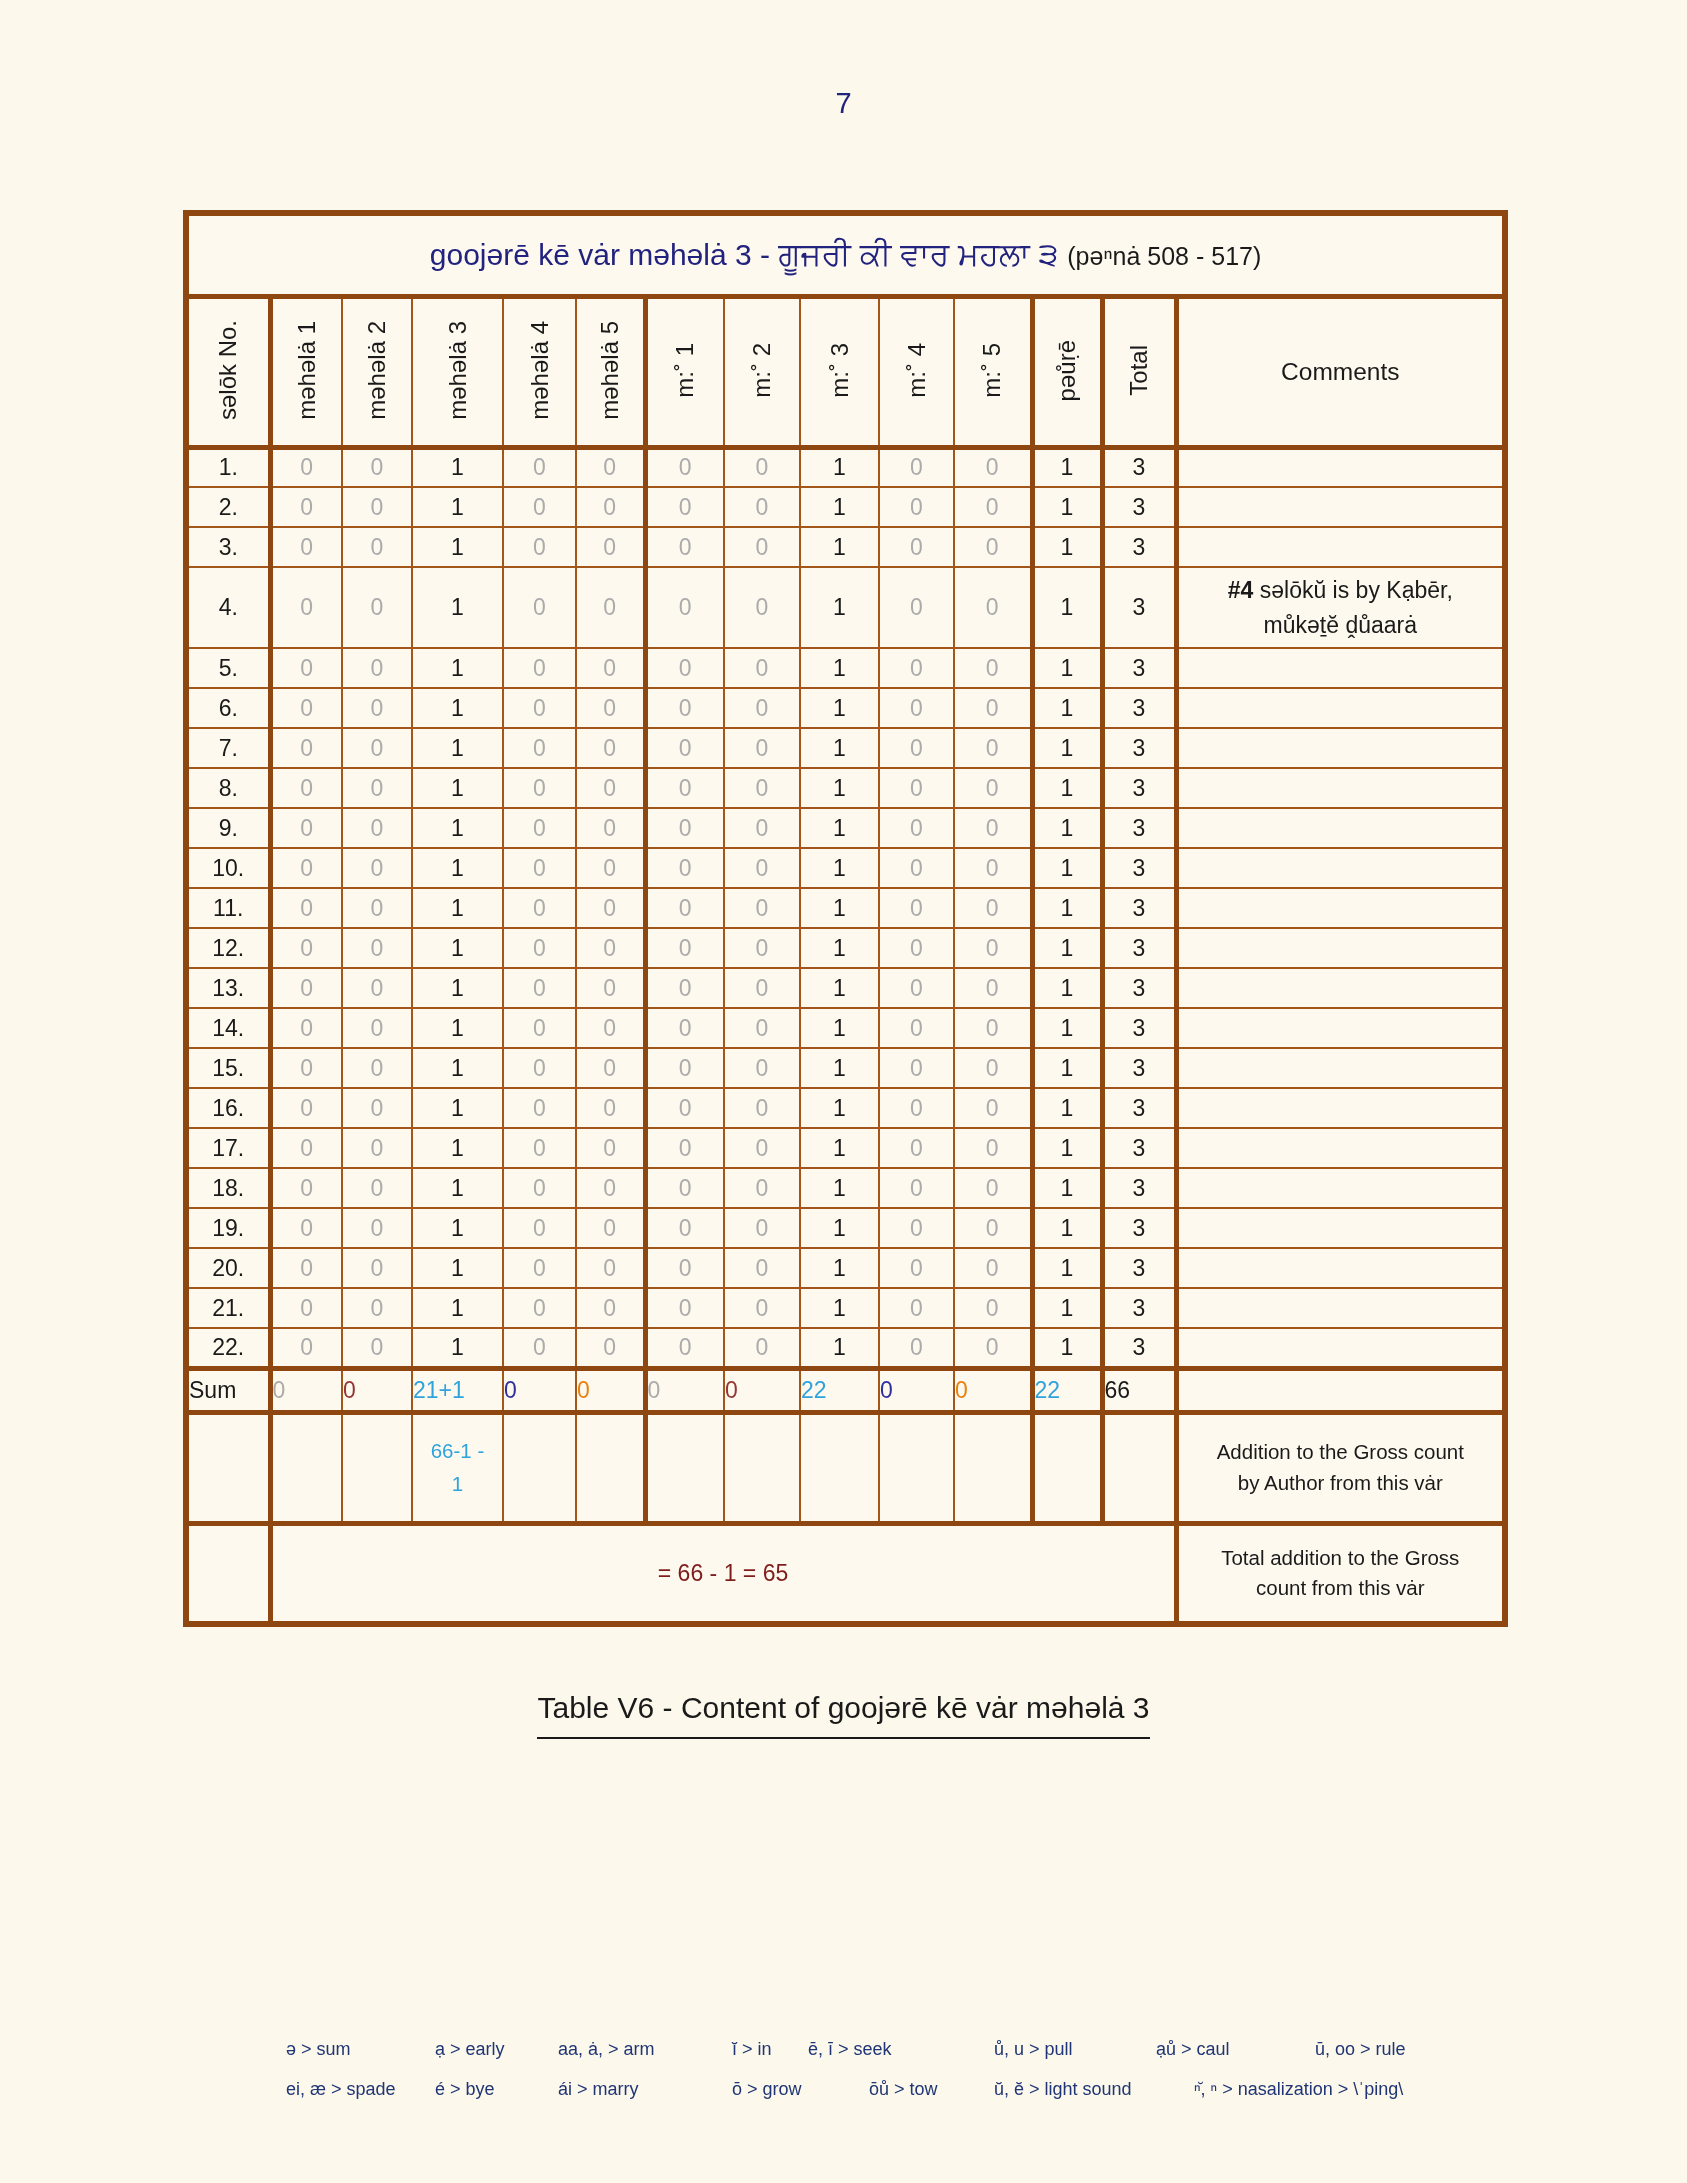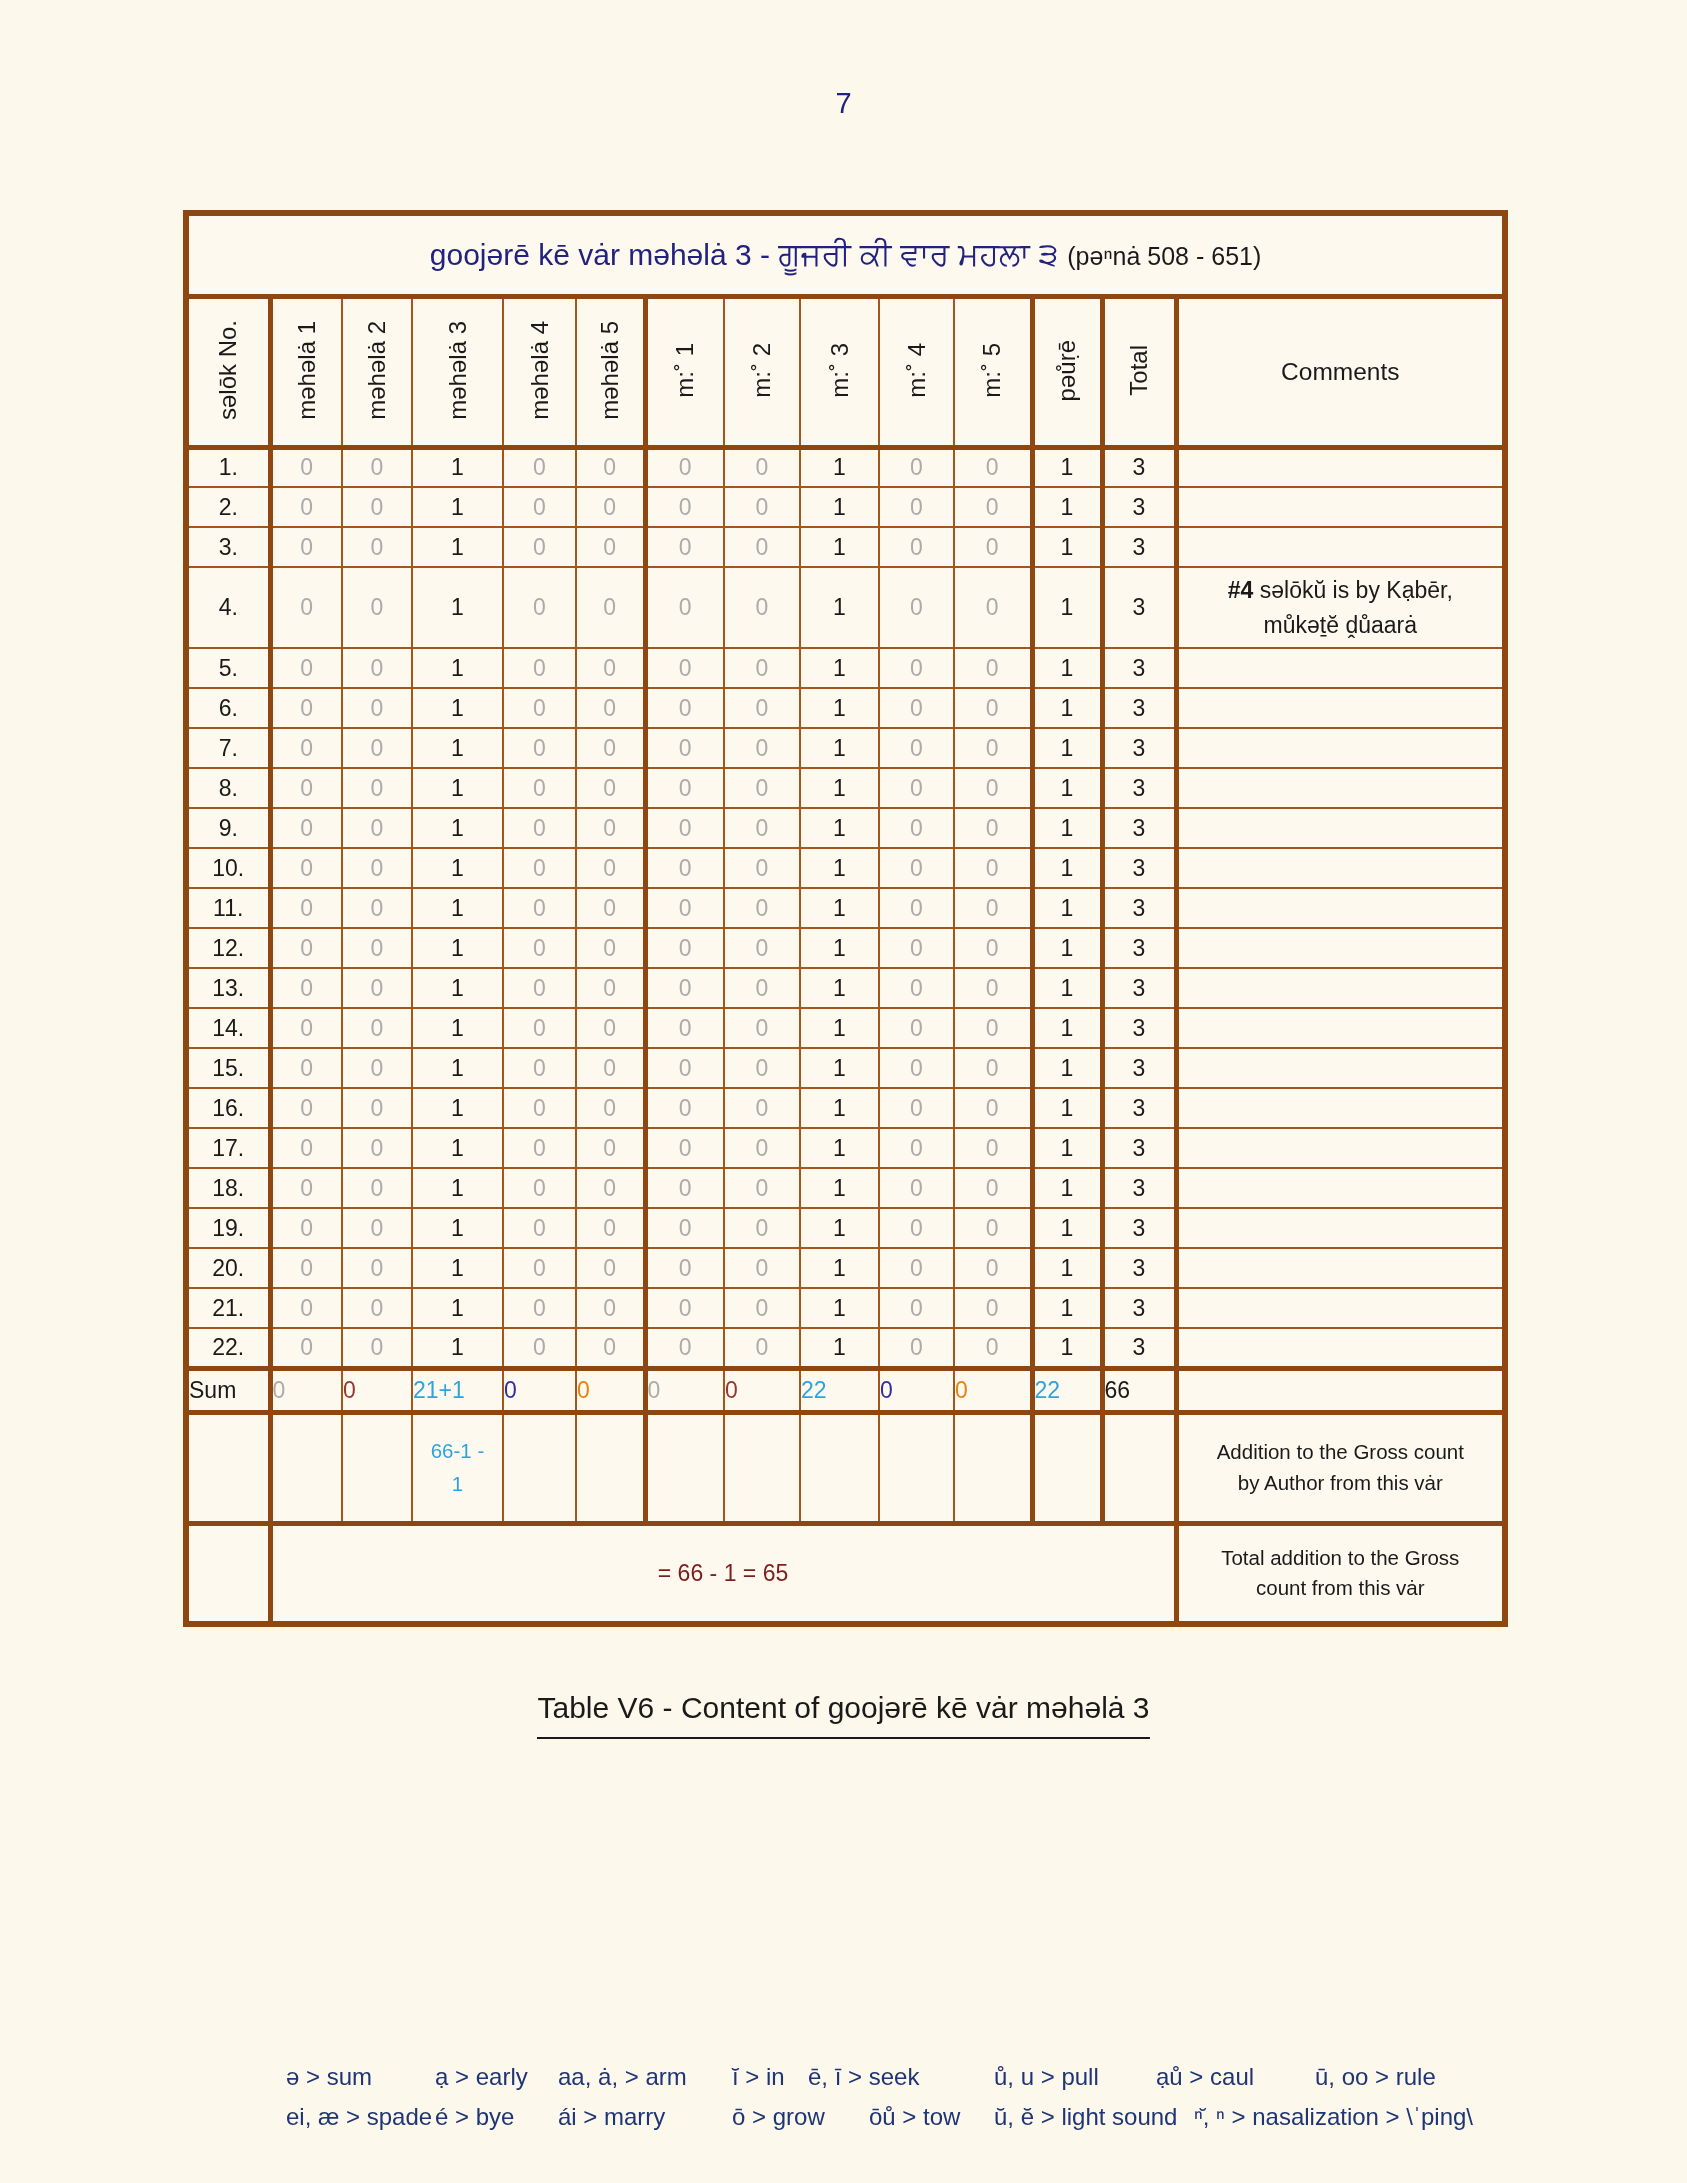--- a/index.html
+++ b/index.html
@@ -138,22 +138,21 @@
     padding-bottom: 12px;
   }
 
   
   .legend-line {
     position: absolute;
     left: 0;
     width: 1687px;
     height: 29px;
     color: #1F3575;
-    font-size: 24px;
-    margin-top: 24px;
+    font-size: 18px;
   }
   #legend-line1 { top: 2039px; }
   #legend-line2 { top: 2079px; }
   .legend-line span { position: absolute; white-space: nowrap; }
   #legend-line1 span:nth-child(1) { left: 286px; }
   #legend-line1 span:nth-child(2) { left: 435px; }
   #legend-line1 span:nth-child(3) { left: 558px; }
   #legend-line1 span:nth-child(4) { left: 732px; }
   #legend-line1 span:nth-child(5) { left: 808px; }
   #legend-line1 span:nth-child(6) { left: 994px; }
@@ -186,21 +185,21 @@
         <col style="width:79px">
       <col style="width:75px">
         <col style="width:78px">
         <col style="width:70px">
       <col style="width:74px">
         <col style="width:329px">
     </colgroup>
     <thead>
       <tr class="title-row">
         <td colspan="14">
-          <span class="title-latin">goojərē kē vȧr məhəlȧ 3 - </span><span class="title-gurmukhi">ਗੂਜਰੀ ਕੀ ਵਾਰ ਮਹਲਾ ੩ </span><span class="title-pageref">(pəⁿnȧ 508 - 651)</span>
+          <span class="title-latin">goojərē kē vȧr məhəlȧ 3 - </span><span class="title-gurmukhi">ਗੂਜਰੀ ਕੀ ਵਾਰ ਮਹਲਾ ੩ </span><span class="title-pageref">(pəⁿnȧ 508 - 517)</span>
         </td>
       </tr>
       <tr class="header-row" id="header-row">
           <th class="br-thick"><span class="rot-label">səlōk No.</span></th>
           <th><span class="rot-label">məhəlȧ 1</span></th>
           <th><span class="rot-label">məhəlȧ 2</span></th>
           <th><span class="rot-label">məhəlȧ 3</span></th>
           <th><span class="rot-label">məhəlȧ 4</span></th>
           <th class="br-thick"><span class="rot-label">məhəlȧ 5</span></th>
           <th><span class="rot-label">m:˚ 1</span></th>

